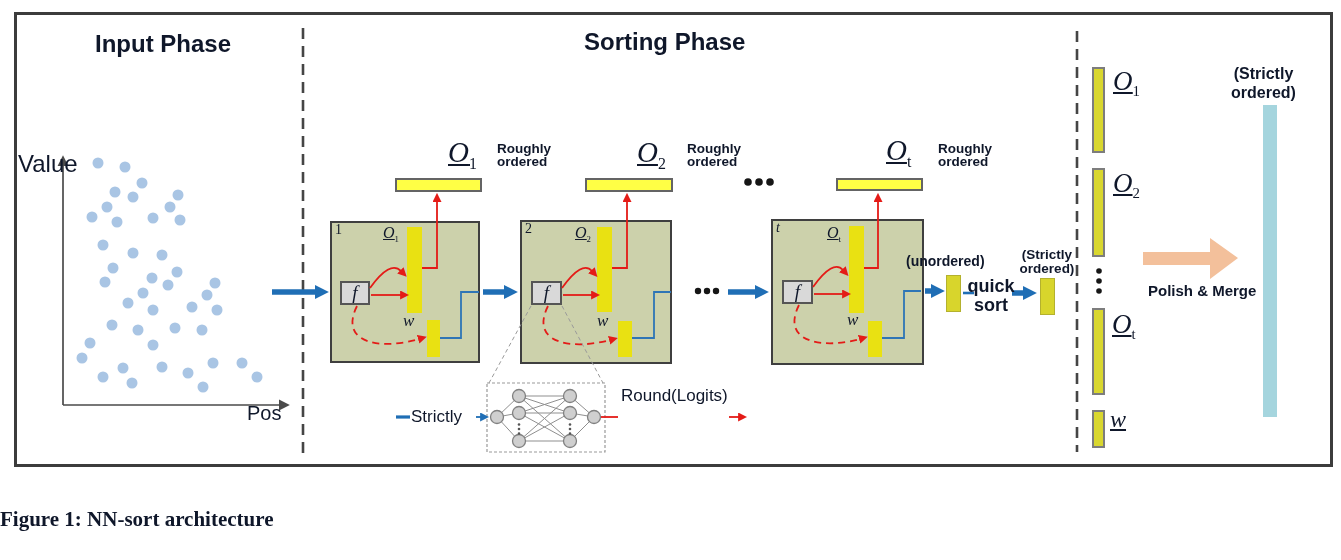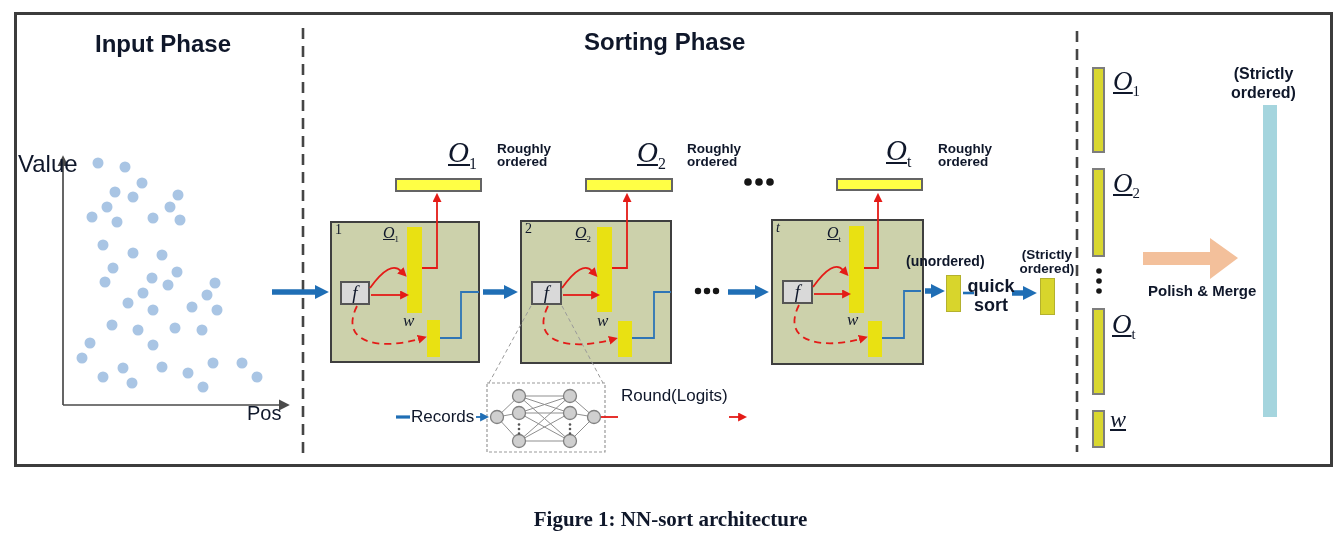--- a/index.html
+++ b/index.html
@@ -20,21 +20,21 @@
   .small-bar{position:absolute;background:#d8d52c;border:1px solid #b4b12e;box-sizing:border-box;z-index:3;}
   .polish-bar{position:absolute;background:#d9d72f;border:2px solid #7d7d7d;box-sizing:border-box;z-index:3;}
   .blue-bar{position:absolute;background:#a5d5de;z-index:3;}
   .mathl{font-family:"Liberation Serif",serif;font-style:italic;text-decoration:underline;}
   .mathl sub{font-size:0.55em;font-style:normal;font-family:"Liberation Serif",serif;}
   .inner-o{position:absolute;font-size:16px;z-index:6;}
   .big-o{position:absolute;font-size:29px;z-index:6;}
   .w-label{position:absolute;font-size:17px;z-index:6;font-family:"Liberation Serif",serif;font-style:italic;}
   .note{position:absolute;font-size:13.5px;line-height:13px;z-index:6;font-weight:bold;}
   .io-label{position:absolute;font-size:17px;z-index:6;white-space:nowrap;}
-  .caption{position:absolute;left:0;right:0;top:507px;text-align:center;
+  .caption{position:absolute;left:0;right:0;top:507px;
            font-family:"Liberation Serif",serif;font-weight:bold;font-size:21px;z-index:6;}
   svg.overlay{position:absolute;left:0;top:0;z-index:5;pointer-events:none;}
   #scatter-dots circle{fill:#a9c5e4;}
 </style>
 </head>
 <body>
 
 <div class="canvas">
   <div class="frame"></div>
 
@@ -79,21 +79,21 @@
   <div class="note" style="left:497px;top:142px;width:60px;">Roughly ordered</div>
   <div class="note" style="left:687px;top:142px;width:60px;">Roughly ordered</div>
   <div class="note" style="left:938px;top:142px;width:60px;">Roughly ordered</div>
 
   <div class="note" style="left:906px;top:255px;font-size:14px;">(unordered)</div>
   <div class="small-bar" style="left:946px;top:275px;width:15px;height:37px;"></div>
   <div class="note" style="left:966px;top:277px;width:50px;font-size:18px;line-height:19px;text-align:center;">quick sort</div>
   <div class="note" style="left:1016px;top:248px;width:62px;text-align:center;line-height:14px;">(Strictly ordered)</div>
   <div class="small-bar" style="left:1040px;top:278px;width:15px;height:37px;"></div>
 
-  <div class="io-label" style="left:411px;top:407px;">Records</div>
+  <div class="io-label" style="left:411px;top:407px;">Strictly</div>
   <div class="io-label" style="left:621px;top:386px;">Round(Logits)</div>
 
   <div class="polish-bar" style="left:1092px;top:67px;width:13px;height:86px;"></div>
   <div class="polish-bar" style="left:1092px;top:168px;width:13px;height:89px;"></div>
   <div class="polish-bar" style="left:1092px;top:308px;width:13px;height:87px;"></div>
   <div class="polish-bar" style="left:1092px;top:410px;width:13px;height:38px;"></div>
 
   <div class="big-o mathl" style="left:1113px;top:66px;font-size:27px;"><i>O</i><sub>1</sub></div>
   <div class="big-o mathl" style="left:1113px;top:168px;font-size:27px;"><i>O</i><sub>2</sub></div>
   <div class="big-o mathl" style="left:1112px;top:309px;font-size:27px;"><i>O</i><sub>t</sub></div>

